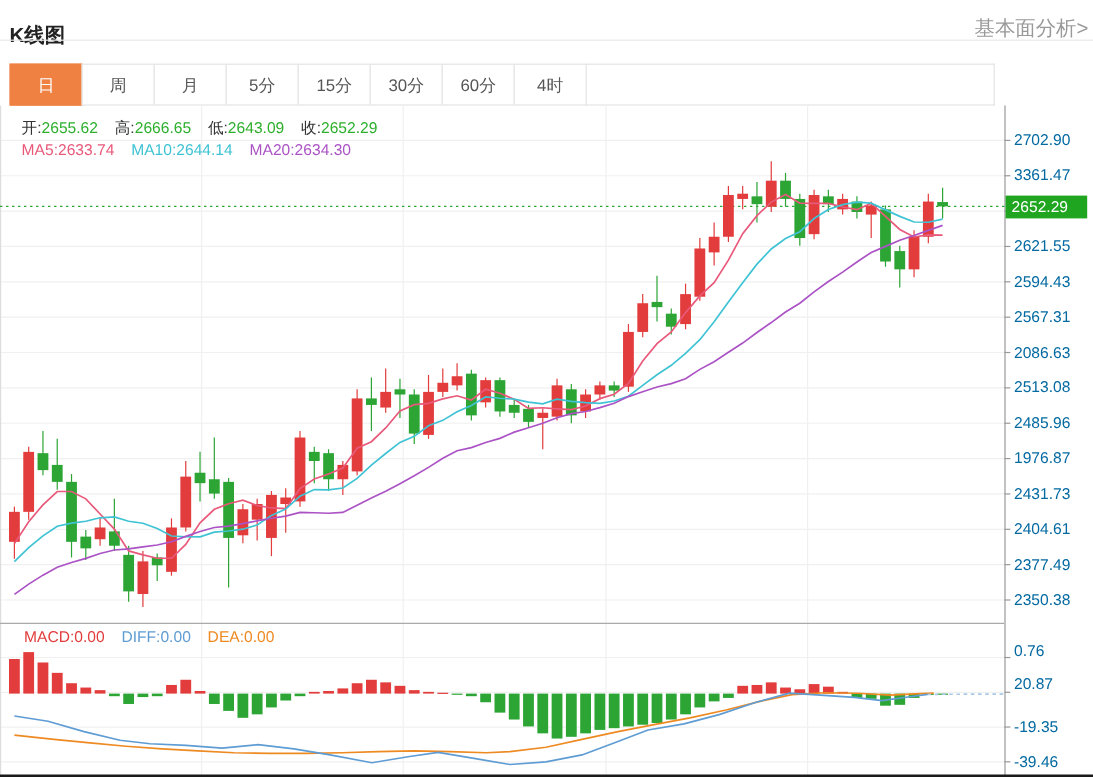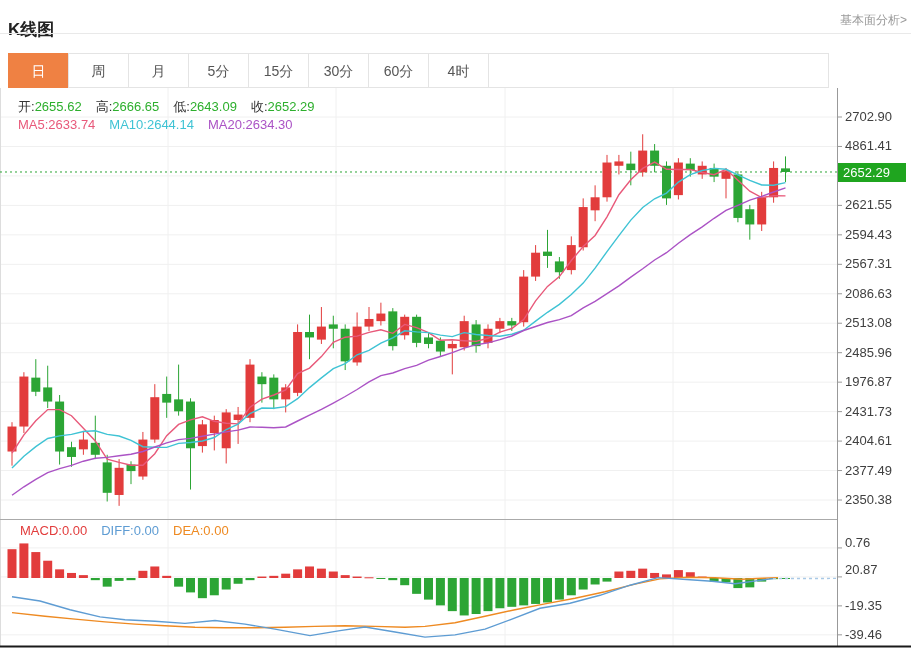--- a/index.html
+++ b/index.html
@@ -1,36 +1,36 @@
 <!DOCTYPE html>
 <html><head>
 <meta charset="utf-8">
 <style>
   html,body{margin:0;padding:0;background:#fff;}
   body{font-family:"Liberation Sans", sans-serif; -webkit-font-smoothing:antialiased;}
   #stage{position:relative;width:911px;height:650px;overflow:hidden;background:#fff;}
   
   .hdr-title{position:absolute;left:8px;top:18px;font-size:17px;font-weight:bold;color:#222;}
-  .hdr-link{position:absolute;right:4px;top:12px;font-size:12px;color:#999;cursor:pointer;}
+  .hdr-link{position:absolute;right:4px;top:12px;font-size:17px;color:#999;cursor:pointer;}
   .hdr-rule{position:absolute;left:0;top:33px;width:911px;height:1px;background:#e9e9e9;}
   
   .tabs{position:absolute;left:8px;top:53px;display:flex;height:35px;}
   .tab{width:61px;height:35px;line-height:35px;text-align:center;font-size:14px;color:#555;
        background:#fff;border:1px solid #e4e4e4;margin-left:-1px;box-sizing:border-box;cursor:pointer;}
   .tab:first-child{margin-left:0;}
   .tab.active{background:#ef8143;border-color:#ef8143;color:#fff;}
   .tab-filler{width:341px;height:35px;border:1px solid #e4e4e4;border-left:none;margin-left:-1px;box-sizing:border-box;}
   
   #chart{position:absolute;left:0;top:0;pointer-events:none;}
   
   .row{position:absolute;font-size:13px;white-space:nowrap;text-align:right;}
   .row .lab{color:#333;}
   .grp{margin-right:14px;}
   
-  .ytick{position:absolute;left:845px;font-size:13px;color:#404040;white-space:nowrap;}
+  .ytick{position:absolute;left:845px;font-size:13px;color:#0369a1;white-space:nowrap;}
   .badge{position:absolute;left:838px;width:68px;height:19px;line-height:19px;color:#fff;
          font-size:13px;padding-left:5px;box-sizing:border-box;}
 </style>
 </head>
 <body>
 
 <div id="stage">
   <div class="hdr-title">K线图</div>
   <div class="hdr-link">基本面分析&gt;</div>
   <div class="hdr-rule"></div>
@@ -306,21 +306,21 @@
       <polyline points="12,596.7 40,601.0 70,609.7 100,616.9 125,619.8 155,621.2 185,623.4 215,620.5 245,624.1 275,629.1 310,635.6 340,630.6 365,627.0 395,632.0 425,637.1 455,634.9 485,629.1 510,619.8 540,608.3 570,603.2 600,595.3 630,585.2 658,577.6 690,579.7 712,581.2 735,583.8 758,580.6 773,578.6" fill="none" stroke="#5e9cd3" stroke-width="1.4" stroke-dasharray="none"></polyline>
       <polyline points="773,578.6 837,578.4" fill="none" stroke="#a9c9e6" stroke-width="1.4" stroke-dasharray="3,3"></polyline>
     </svg>
 
   <div class="row" id="ohlc-row" style="left:18px;top:98px;"><span class="grp"><span class="lab" style="">开:</span><span style="color:#2daf2d">2655.62</span></span><span class="grp"><span class="lab" style="">高:</span><span style="color:#2daf2d">2666.65</span></span><span class="grp"><span class="lab" style="">低:</span><span style="color:#2daf2d">2643.09</span></span><span class="grp"><span class="lab" style="">收:</span><span style="color:#2daf2d">2652.29</span></span></div>
   <div class="row" id="ma-row" style="left:18px;top:117px;"><span class="grp"><span class="lab" style="color:#e8597a">MA5:</span><span style="color:#e8597a">2633.74</span></span><span class="grp"><span class="lab" style="color:#3fc3d4">MA10:</span><span style="color:#3fc3d4">2644.14</span></span><span class="grp"><span class="lab" style="color:#ab53c5">MA20:</span><span style="color:#ab53c5">2634.30</span></span></div>
   <div class="row" id="macd-row" style="left:20px;top:523px;"><span class="grp"><span class="lab" style="color:#e23c3c">MACD:</span><span style="color:#e23c3c">0.00</span></span><span class="grp"><span class="lab" style="color:#5e9cd3">DIFF:</span><span style="color:#5e9cd3">0.00</span></span><span class="grp"><span class="lab" style="color:#ee8a22">DEA:</span><span style="color:#ee8a22">0.00</span></span></div>
 
   <div id="yaxis">
       <div class="ytick" style="top:109px">2702.90</div>
-      <div class="ytick" style="top:138.46488142516725px">4861.41</div>
+      <div class="ytick" style="top:138.46488142516725px">3361.47</div>
       <div class="ytick" style="top:197.38377964370807px">2621.55</div>
       <div class="ytick" style="top:226.8486610688758px">2594.43</div>
       <div class="ytick" style="top:256.3135424940431px">2567.31</div>
       <div class="ytick" style="top:285.7675592874166px">2086.63</div>
       <div class="ytick" style="top:315.23244071258387px">2513.08</div>
       <div class="ytick" style="top:344.6973221377511px">2485.96</div>
       <div class="ytick" style="top:374.16220356291836px">1976.87</div>
       <div class="ytick" style="top:403.61622035629193px">2431.73</div>
       <div class="ytick" style="top:433.08110178145915px">2404.61</div>
       <div class="ytick" style="top:462.5459832066269px">2377.49</div>

